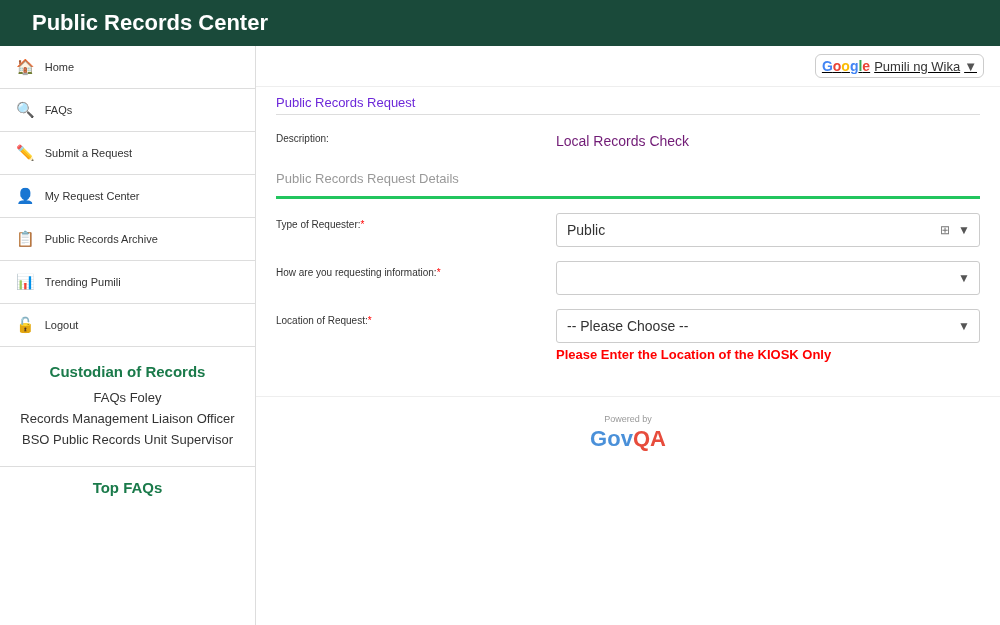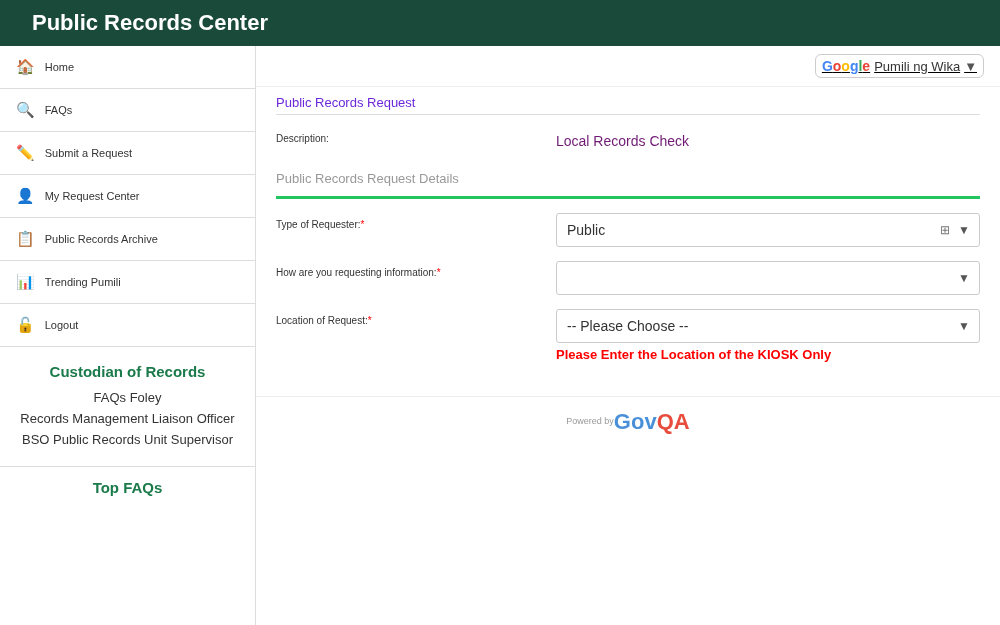--- a/index.html
+++ b/index.html
@@ -194,21 +194,21 @@
 
     
     .footer {
       text-align: center;
       padding: 12px;
       background: #fff;
       border-top: 1px solid #eee;
     }
     .govqa-logo {
       display: inline-flex;
-      flex-direction: row;
+      flex-direction: column;
       align-items: center;
     }
     .powered-by {
       font-size: 9px;
       color: #999;
       margin-bottom: 2px;
     }
     .govqa-text {
       font-size: 22px;
       font-weight: bold;

